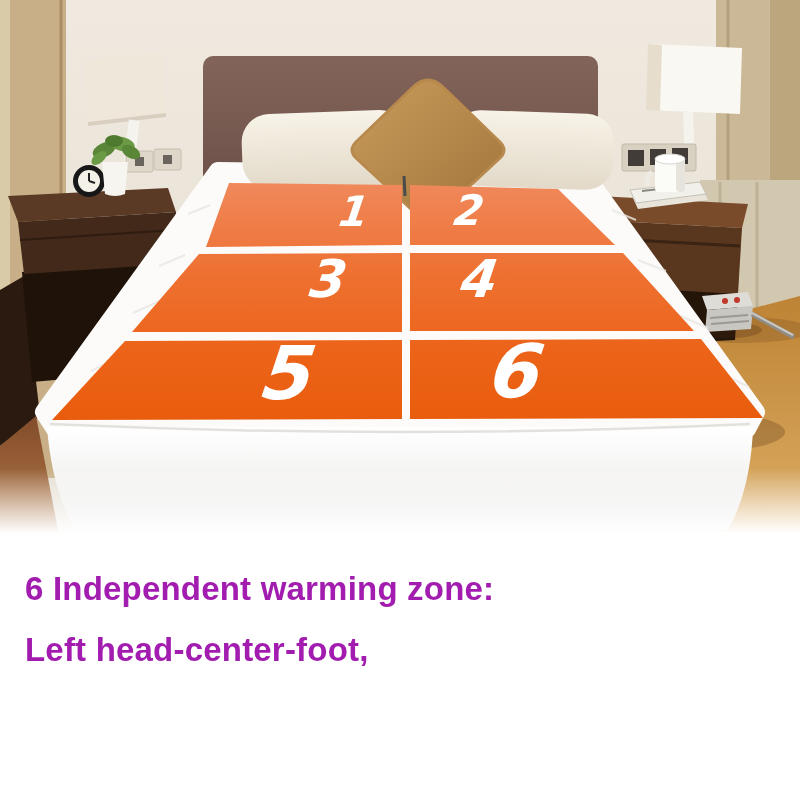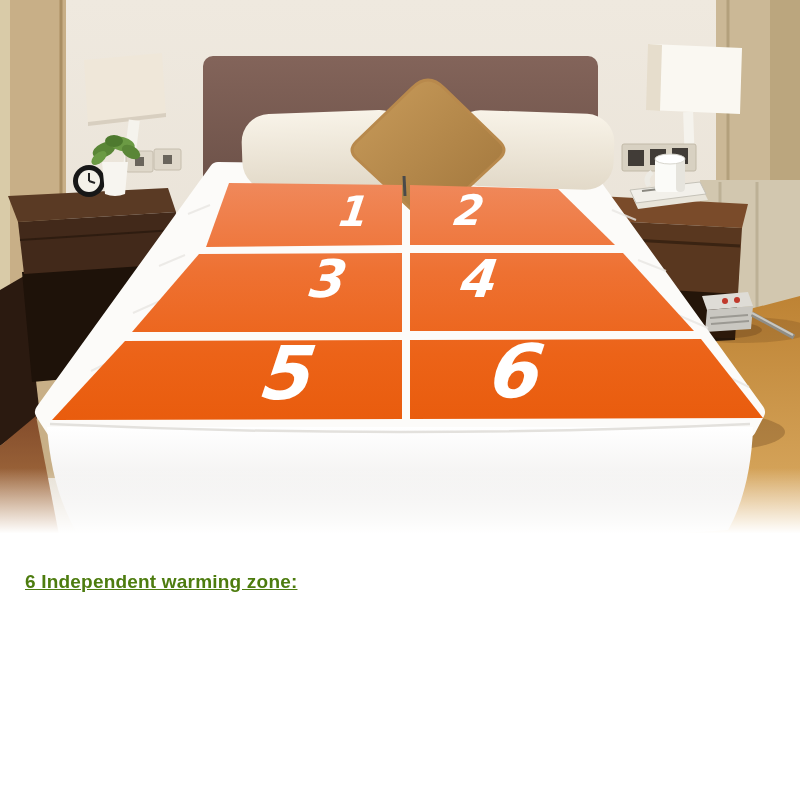--- a/index.html
+++ b/index.html
@@ -3,22 +3,22 @@
 <meta charset="utf-8">
 <style>
   html,body{margin:0;padding:0;background:#fff;}
   .stage{position:relative;width:800px;height:800px;background:#fff;overflow:hidden;
          font-family:"Liberation Sans",sans-serif;}
   .photo{position:absolute;top:0;left:0;width:800px;height:545px;}
   .photo svg{display:block;}
   .zone-num{font-family:"DejaVu Sans",sans-serif;font-weight:700;font-style:italic;
             fill:#FFFFFF;text-anchor:middle;}
   .caption{position:absolute;left:25px;top:572px;width:750px;}
-  .caption p{margin:0 0 28px 0;font-size:19px;line-height:1.0;font-weight:700;
-             color:#4d7c0f;letter-spacing:.2px;text-decoration:underline;}
+  .caption p{margin:0 0 28px 0;font-size:33px;line-height:1.0;font-weight:700;
+             color:#a21caf;letter-spacing:.2px;}
 </style>
 </head>
 <body>
 
 <div class="stage">
   <div class="photo">
     <svg width="800" height="545" viewBox="0 0 800 545">
       <defs>
         <linearGradient id="gWall" x1="0" y1="0" x2="0" y2="1">
           <stop offset="0" stop-color="#EFE9DF"></stop>
@@ -203,14 +203,15 @@
         <text class="zone-num" font-size="74" transform="translate(286 399) skewX(-8)">5</text>
         <text class="zone-num" font-size="74" transform="translate(514 397) skewX(-8)">6</text>
       </g>
 
       <rect x="0" y="468" width="800" height="77" fill="url(#gFade)"></rect>
     </svg>
   </div>
 
   <div class="caption">
     <p>6 Independent warming zone:</p>
+    <p>Left head-center-foot,</p>
   </div>
 </div>
 
 </body></html>

